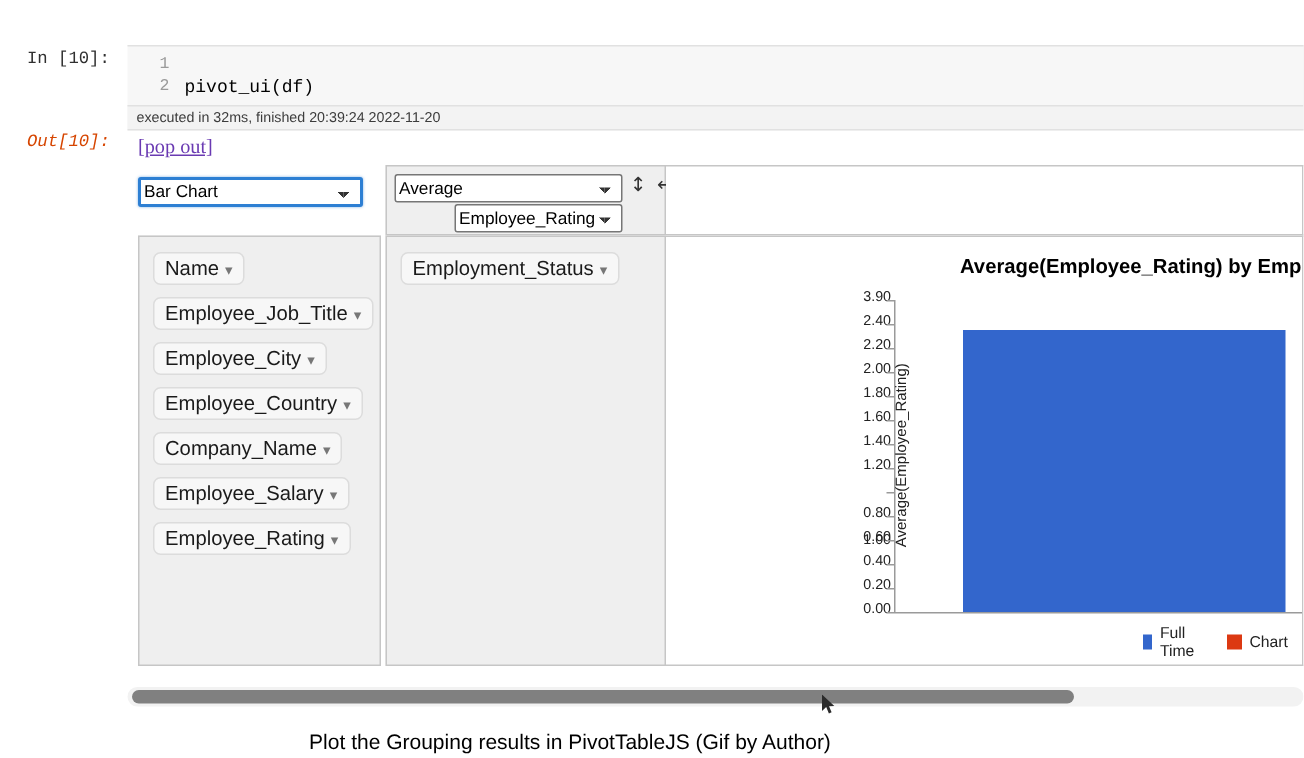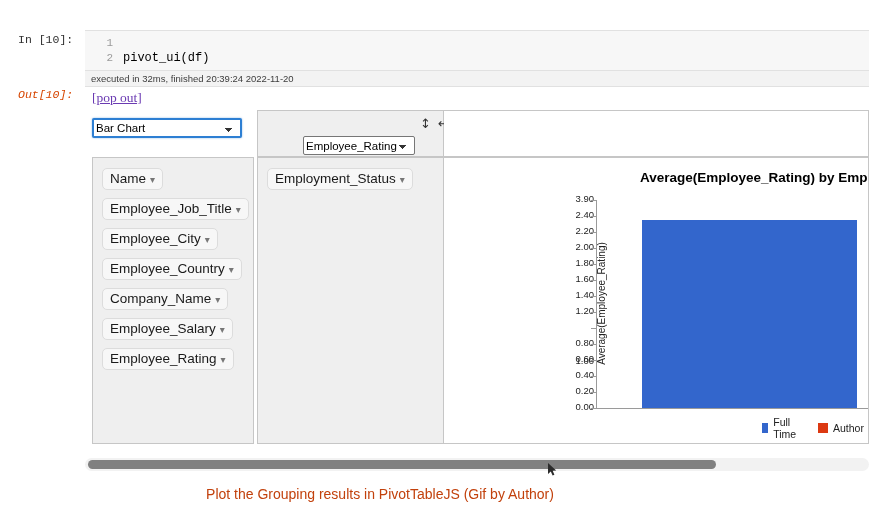--- a/index.html
+++ b/index.html
@@ -160,21 +160,21 @@
   }
   .scroll-thumb{
     position:absolute;left:3px;top:2px;width:628px;height:9px;
     background:#808080;border-radius:5px;cursor:pointer;
   }
   .cursor-arrow{position:absolute;left:548px;top:463px;width:10px;height:14px;}
 
   
   .caption{
     position:absolute;left:0;top:486px;width:760px;text-align:center;
-    font-size:14px;color:#c2410c;font-family:"Liberation Sans", sans-serif;
+    font-size:14px;color:#000000;font-family:"Liberation Sans", sans-serif;
   }
 </style>
 </head>
 <body>
 
 <div class="page">
 
   <div class="in-prompt">In [10]:</div>
 
   <div class="code-cell">
@@ -198,20 +198,23 @@
 
     <div class="pv-row-top">
 
       <div class="cell-renderer">
         <select class="sel renderer-sel">
           <option>Bar Chart</option>
         </select>
       </div>
 
       <div class="cell-aggregator">
+        <select class="sel agg-sel">
+          <option>Average</option>
+        </select>
         <div class="sort-icons">
           <span class="sort-ic sort-v">↕</span>
           <span class="sort-ic sort-h">↔</span>
         </div>
         <select class="sel attr-sel">
           <option>Employee_Rating</option>
         </select>
       </div>
 
       <div class="cell-topright"></div>
@@ -262,21 +265,21 @@
         <div class="bars">
             <div class="bar" style="left: 45px; width: 215px; height: 188px; background: rgb(51, 102, 204);"></div>
           </div>
         <div class="legend">
             <div class="lg-item">
               <span class="lg-swatch" style="background: rgb(51, 102, 204);"></span>
               <span class="lg-label">Full Time</span>
             </div>
             <div class="lg-item">
               <span class="lg-swatch" style="background: rgb(220, 57, 18);"></span>
-              <span class="lg-label">Author</span>
+              <span class="lg-label">Chart</span>
             </div>
           </div>
       <div class="tickmark" style="top: 42px;"></div>
           <div class="tickmark" style="top: 58px;"></div>
           <div class="tickmark" style="top: 74px;"></div>
           <div class="tickmark" style="top: 90px;"></div>
           <div class="tickmark" style="top: 106px;"></div>
           <div class="tickmark" style="top: 122px;"></div>
           <div class="tickmark" style="top: 138px;"></div>
           <div class="tickmark" style="top: 154px;"></div>

